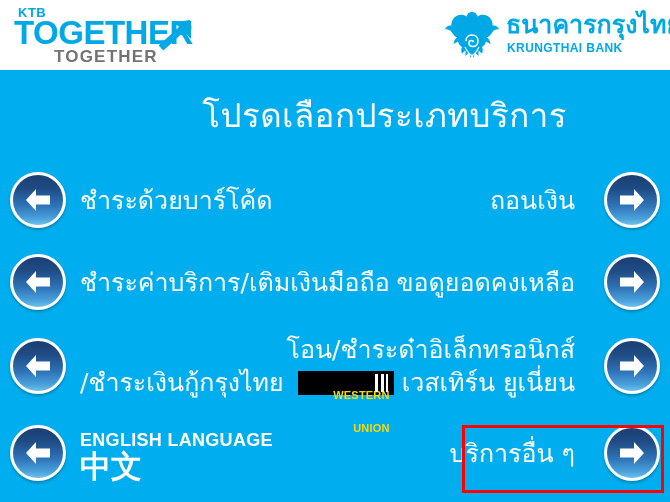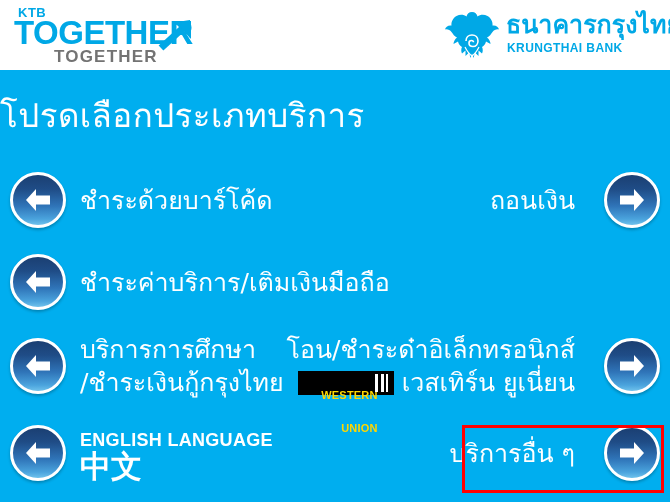--- a/index.html
+++ b/index.html
@@ -99,21 +99,21 @@
     font-family: "Liberation Sans", sans-serif;
     line-height: 18px;
     white-space: nowrap;
   }
 
   
   #title {
     position: absolute;
     left: 0; top: 96px;
     width: 567px;
-    text-align: left;
+    text-align: right;
     color: #ffffff;
     font-size: 33px;
     line-height: 40px;
     letter-spacing: 0.5px;
   }
 
   
   .row {
     position: absolute;
     left: 0;
@@ -185,21 +185,21 @@
   .wu-line {
     display: flex;
     align-items: center;
     justify-content: flex-end;
     gap: 8px;
   }
   #wu-logo {
     display: inline-block;
     background: #000000;
     border: 1px solid #000;
-    padding: 2px 15px;
+    padding: 2px 3px;
     height: 24px;
     box-sizing: border-box;
     position: relative;
     width: 96px;
     flex: 0 0 auto;
   }
   #wu-text {
     color: #ffd700;
     font-family: "Liberation Sans", sans-serif;
     font-weight: bold;
@@ -298,33 +298,41 @@
 
     <div class="cell-left">
       <div class="btn">
         <svg width="30" height="28" viewBox="0 0 30 28">
           <path d="M13 3 L13 9.5 L27 9.5 L27 18.5 L13 18.5 L13 25 L3 14 Z" fill="#ffffff"></path>
         </svg>
       </div>
       <div class="label label-left">ชำระค่าบริการ/เติมเงินมือถือ</div>
     </div>
 
+    <div class="cell-right">
+      <div class="label label-right">ขอดูยอดคงเหลือ</div>
+      <div class="btn">
+        <svg width="30" height="28" viewBox="0 0 30 28">
+          <path d="M17 3 L17 9.5 L3 9.5 L3 18.5 L17 18.5 L17 25 L27 14 Z" fill="#ffffff"></path>
+        </svg>
+      </div>
+    </div>
 
   </div>
 
   <div class="row row-3">
 
     <div class="cell-left">
       <div class="btn">
         <svg width="30" height="28" viewBox="0 0 30 28">
           <path d="M13 3 L13 9.5 L27 9.5 L27 18.5 L13 18.5 L13 25 L3 14 Z" fill="#ffffff"></path>
         </svg>
       </div>
       <div class="label label-left label-lines">
-        <span>บริการการศึกษา</span><br>
+        <br>
         <span>/ชำระเงินกู้กรุงไทย</span>
       </div>
     </div>
 
     <div class="cell-right">
       <div class="label label-right label-lines">
         <span>โอน/ชำระด๋าอิเล็กทรอนิกส์</span>
         <div class="wu-line">
           <span id="wu-logo">
             <span id="wu-text"><span>WESTERN</span><br><span>UNION</span></span>

